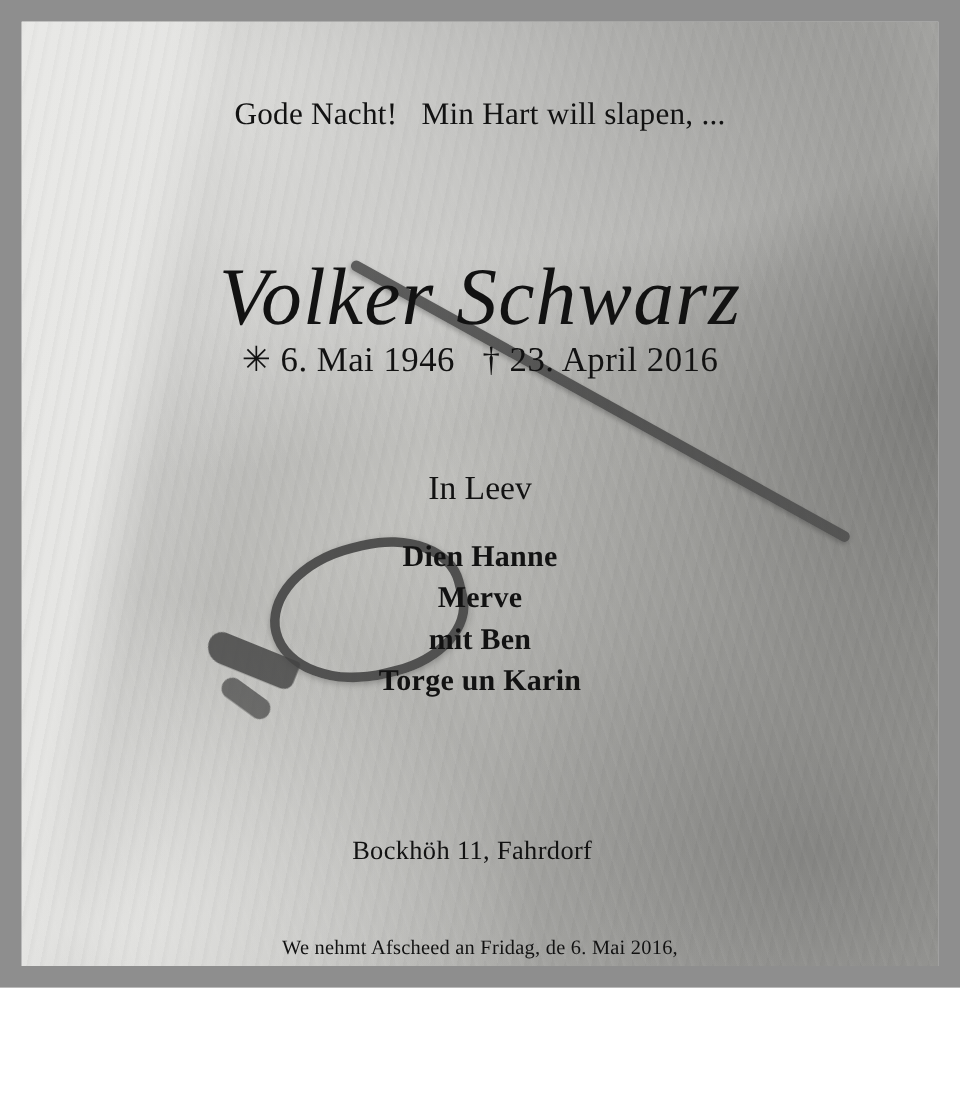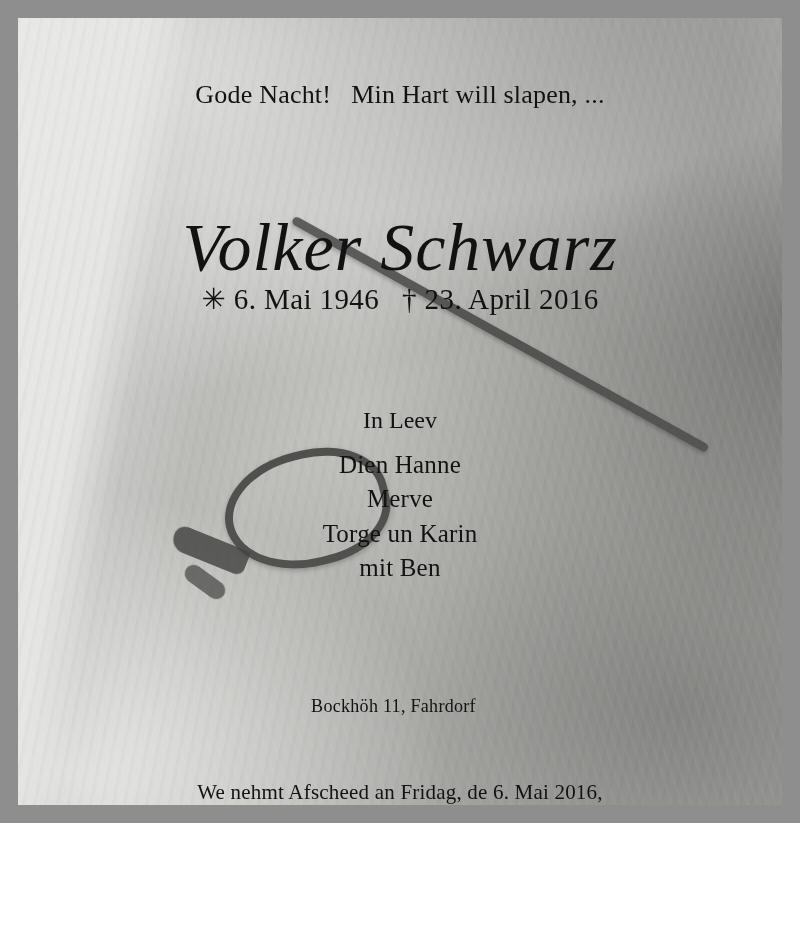--- a/index.html
+++ b/index.html
@@ -152,54 +152,53 @@
     font-size: 29px;
     letter-spacing: 0.4px;
     white-space: pre;
   }
 
   .inleev {
     position: absolute;
     top: 374px;
     left: 0;
     right: 0;
-    font-size: 24px;
-    margin-top: 15px;
+    font-size: 28px;
   }
 
   .survivors {
     position: absolute;
     top: 430px;
     left: 0;
     right: 0;
   }
   .survivors .line {
     font-size: 25px;
-    font-weight: normal;
+    font-weight: bold;
     line-height: 1.37;
     letter-spacing: 0.2px;
   }
 
   .address {
     position: absolute;
     top: 678px;
     left: 0;
     right: 13px;
-    font-size: 18px;
+    font-size: 22px;
     letter-spacing: 0.3px;
   }
 
   .service {
     position: absolute;
     top: 760px;
     left: 0;
     right: 0;
   }
   .service .line {
-    font-size: 21px;
+    font-size: 17px;
     line-height: 1.42;
     letter-spacing: 0.2px;
     text-align: center;
   }
 </style>
 </head>
 <body>
 
 <div id="obituary">
   <div class="card">
@@ -218,22 +217,22 @@
 
       <div class="name">Volker Schwarz</div>
 
       <div class="dates">✳ 6. Mai 1946   † 23. April 2016</div>
 
       <div class="inleev">In Leev</div>
 
       <div class="survivors">
         <div class="line">Dien Hanne</div>
         <div class="line">Merve</div>
+        <div class="line">mit Ben</div>
         <div class="line">Torge un Karin</div>
-        <div class="line">mit Ben</div>
       </div>
 
       <div class="address">Bockhöh 11, Fahrdorf</div>
 
       <div class="service">
         <div class="line">We nehmt Afscheed an Fridag, de 6. Mai 2016,</div>
       </div>
 
     </div>
   </div>

